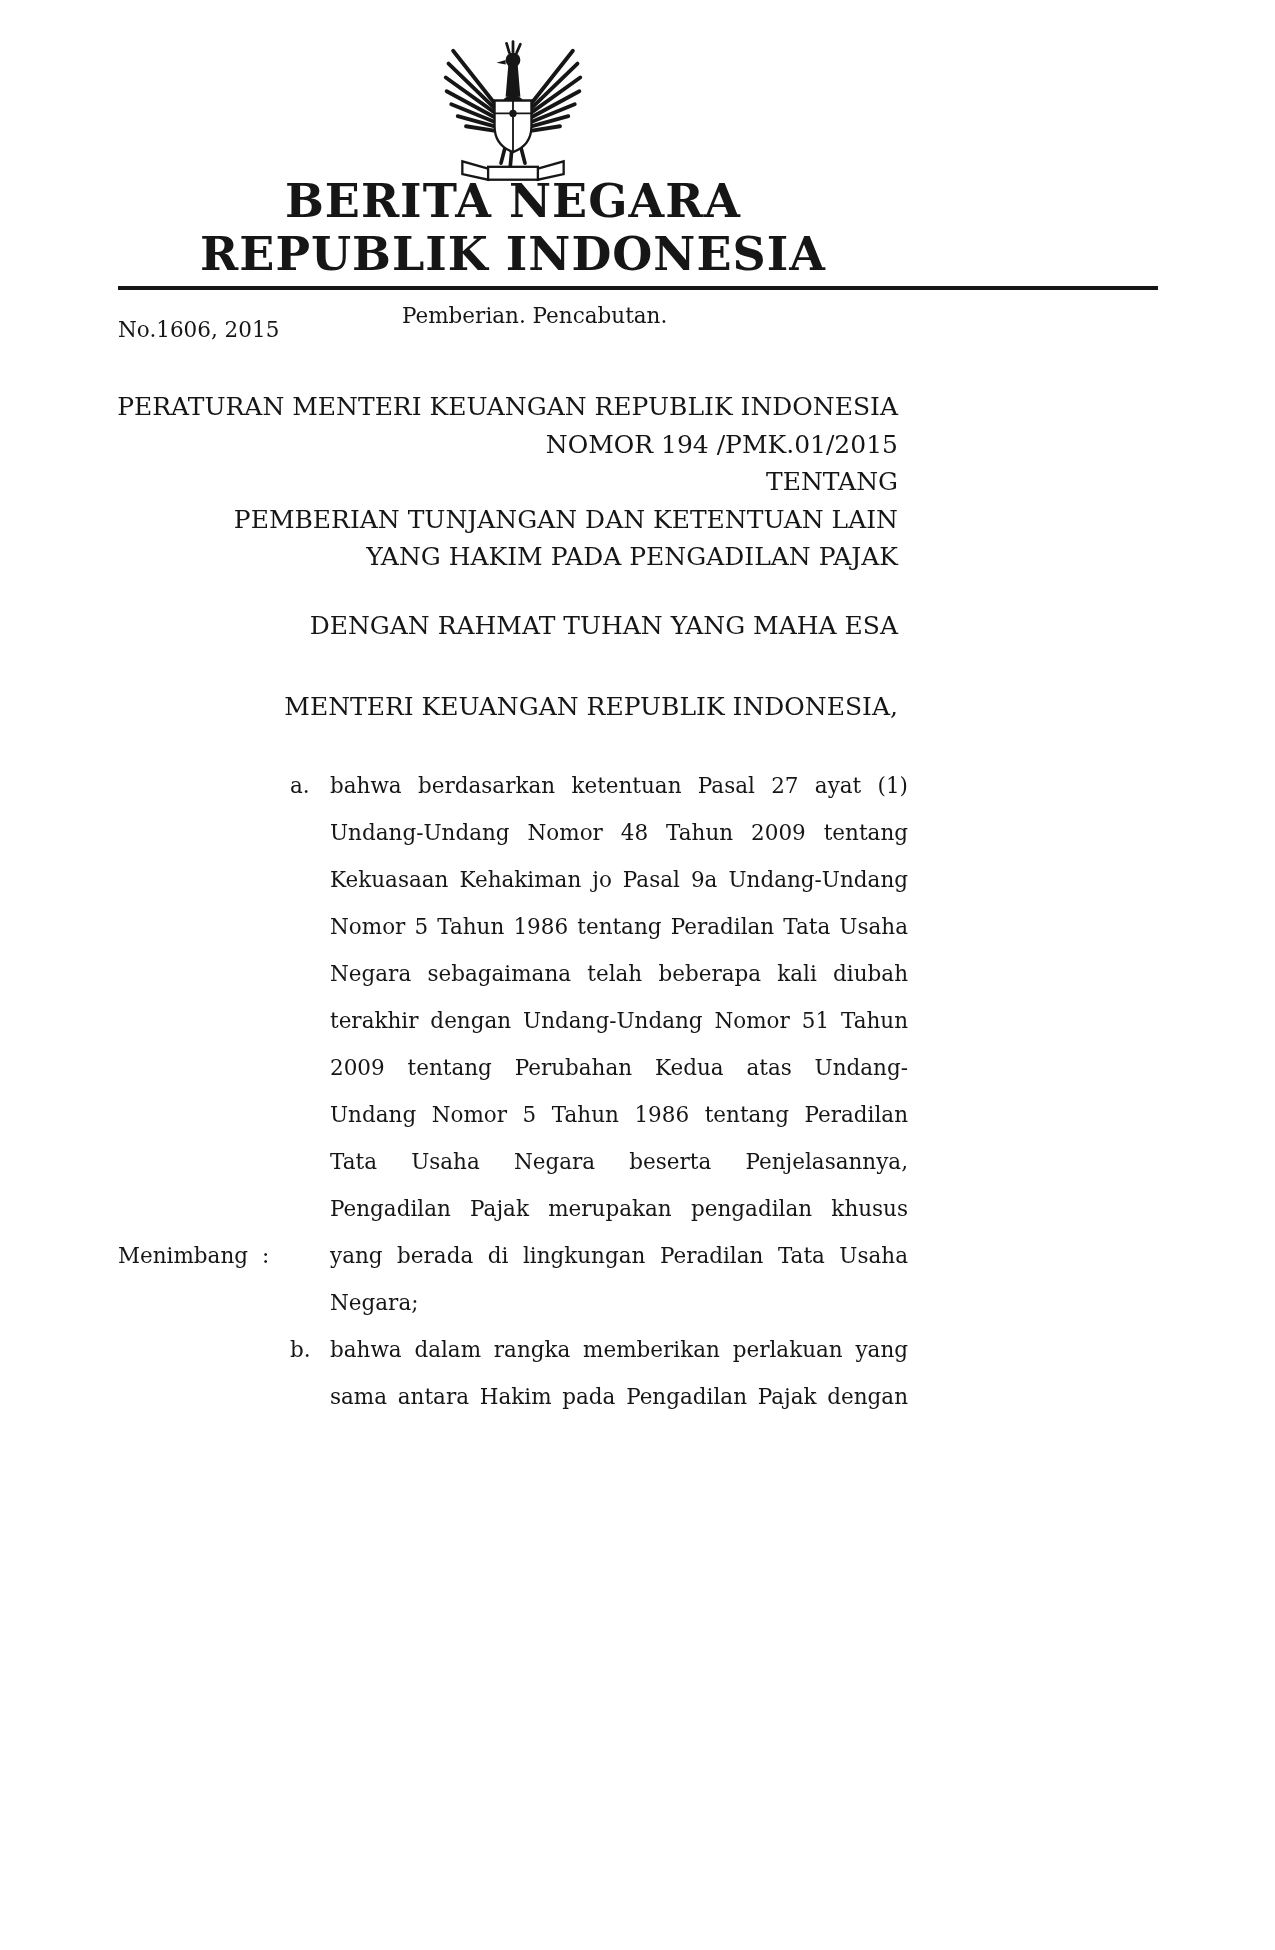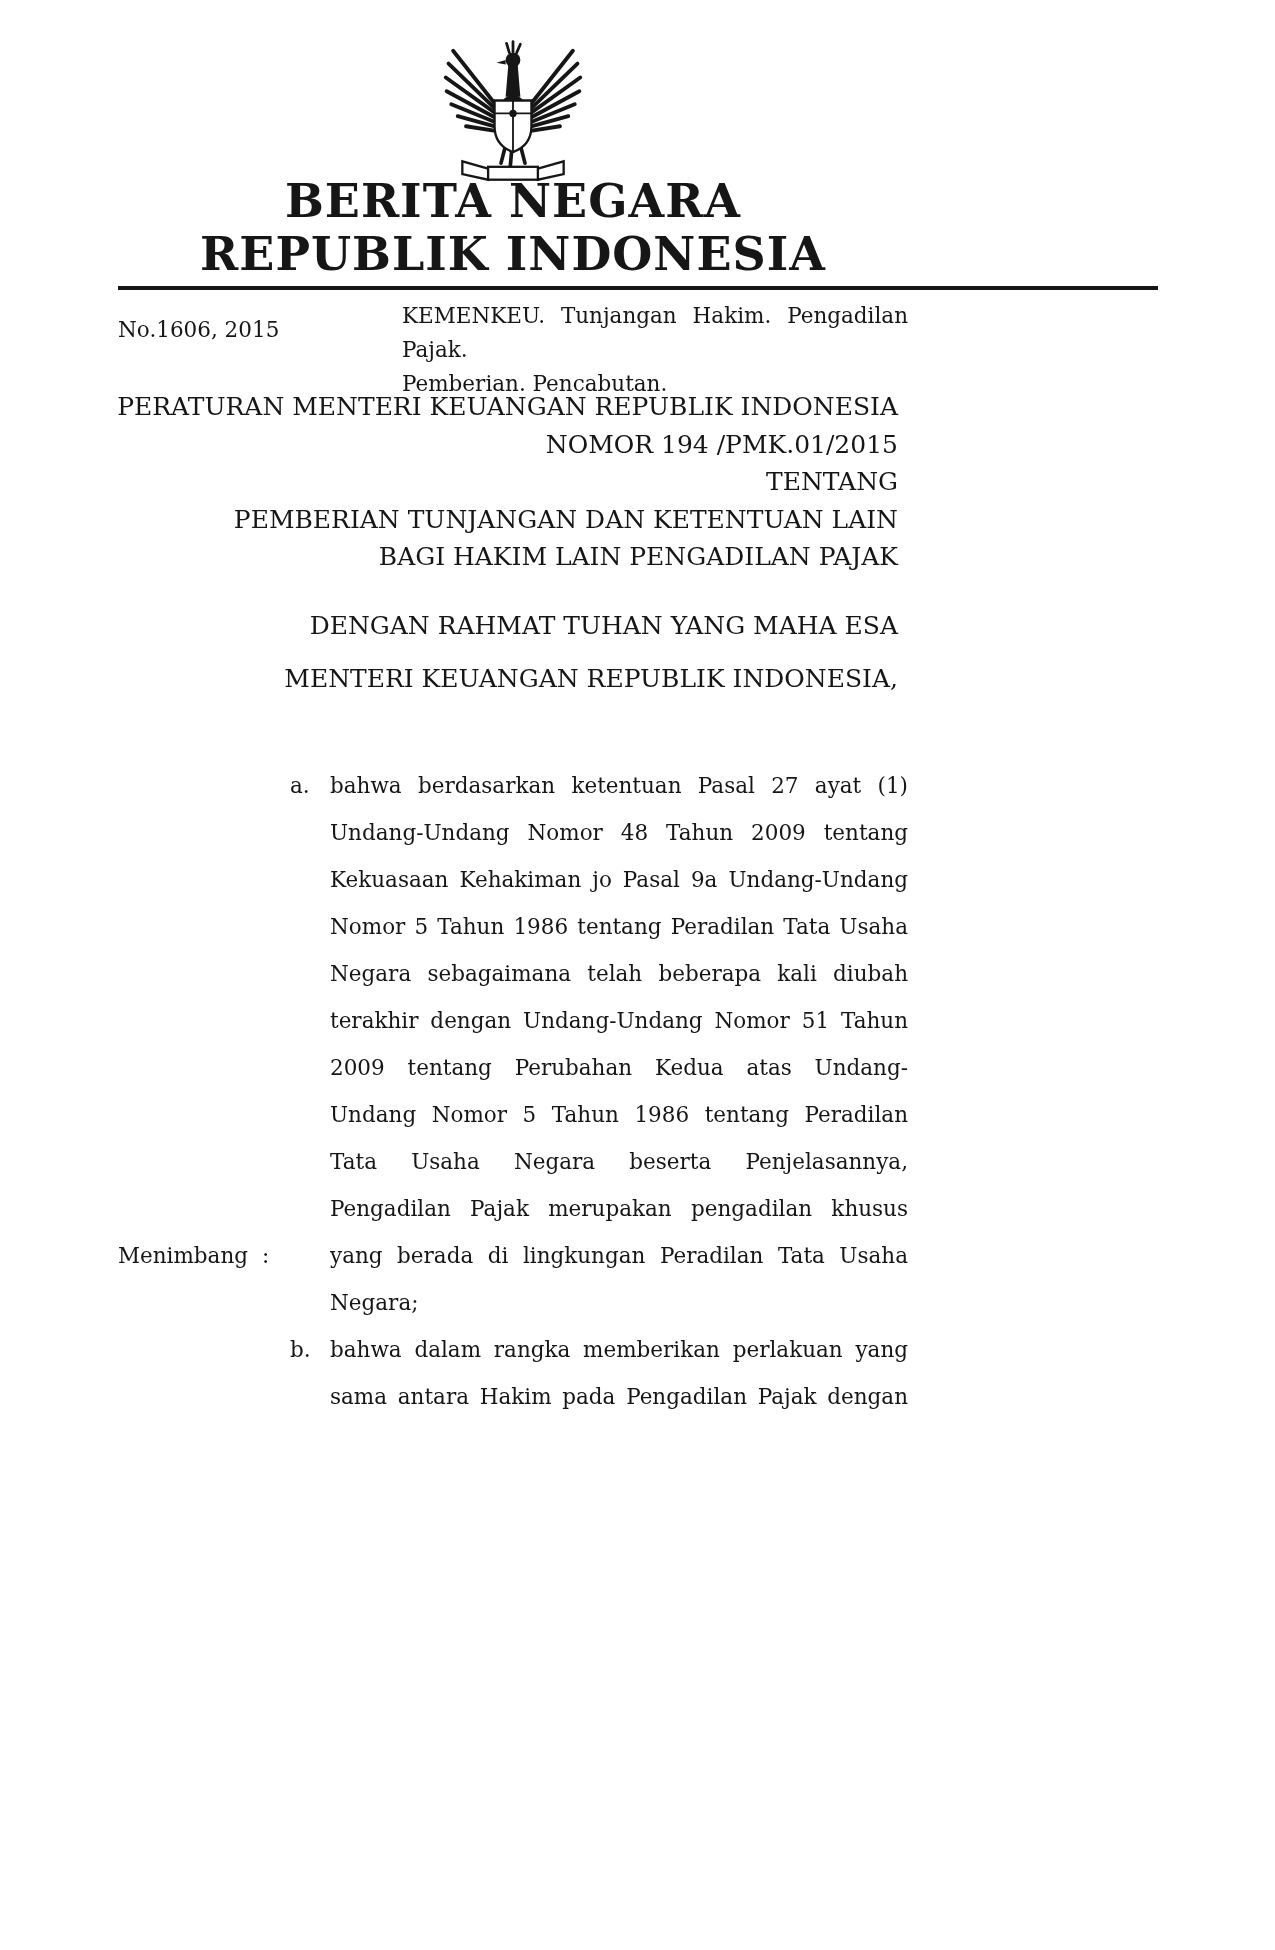--- a/index.html
+++ b/index.html
@@ -31,21 +31,21 @@
     position:absolute; top:299px; left:402px; width:506px;
     font-size:21.5px; line-height:34px;
   }
   .kicker-subject .l1 { text-align:justify; text-align-last:justify; }
   .kicker-subject .l2 { text-align:left; }
   .title-block {
     position:absolute; top:388px; left:108px; width:790px;
     text-align:right; font-size:25px; line-height:37.5px;
   }
   .invocation { margin-top:31px; }
-  .authority  { margin-top:16px; }
+  .authority  { margin-top:44px; }
   .considerations {
     position:absolute; top:762px; left:118px; width:790px;
     font-size:21.5px; line-height:47px;
   }
   .consider-row { display:flex; align-items:center; }
   .consider-label { width:144px; flex:none; }
   .consider-colon { width:28px; flex:none; }
   .consider-items { flex:1; }
   .consider-item { display:flex; }
   .item-letter { width:40px; flex:none; }
@@ -114,30 +114,29 @@
 
   <div class="masthead">
     <div>BERITA NEGARA</div>
     <div>REPUBLIK INDONESIA</div>
   </div>
 
   <div class="rule"></div>
 
   <div class="kicker-number">No.1606, 2015</div>
   <div class="kicker-subject">
-    <div class="l1">KEMENKEU. Tunjangan Hakim. Pengadilan Pajak.</div>
     <div class="l2">Pemberian. Pencabutan.</div>
   </div>
 
   <div class="title-block">
     <div>PERATURAN MENTERI KEUANGAN REPUBLIK INDONESIA</div>
     <div>NOMOR 194 /PMK.01/2015</div>
     <div>TENTANG</div>
     <div>PEMBERIAN TUNJANGAN DAN KETENTUAN LAIN</div>
-    <div>BAGI HAKIM LAIN PENGADILAN PAJAK</div>
+    <div>YANG HAKIM PADA PENGADILAN PAJAK</div>
     <div class="invocation">DENGAN RAHMAT TUHAN YANG MAHA ESA</div>
     <div class="authority">MENTERI KEUANGAN REPUBLIK INDONESIA,</div>
   </div>
 
   <div class="considerations">
     <div class="consider-row">
       <div class="consider-label">Menimbang</div>
       <div class="consider-colon">:</div>
       <div class="consider-items">
         <div class="consider-item">

